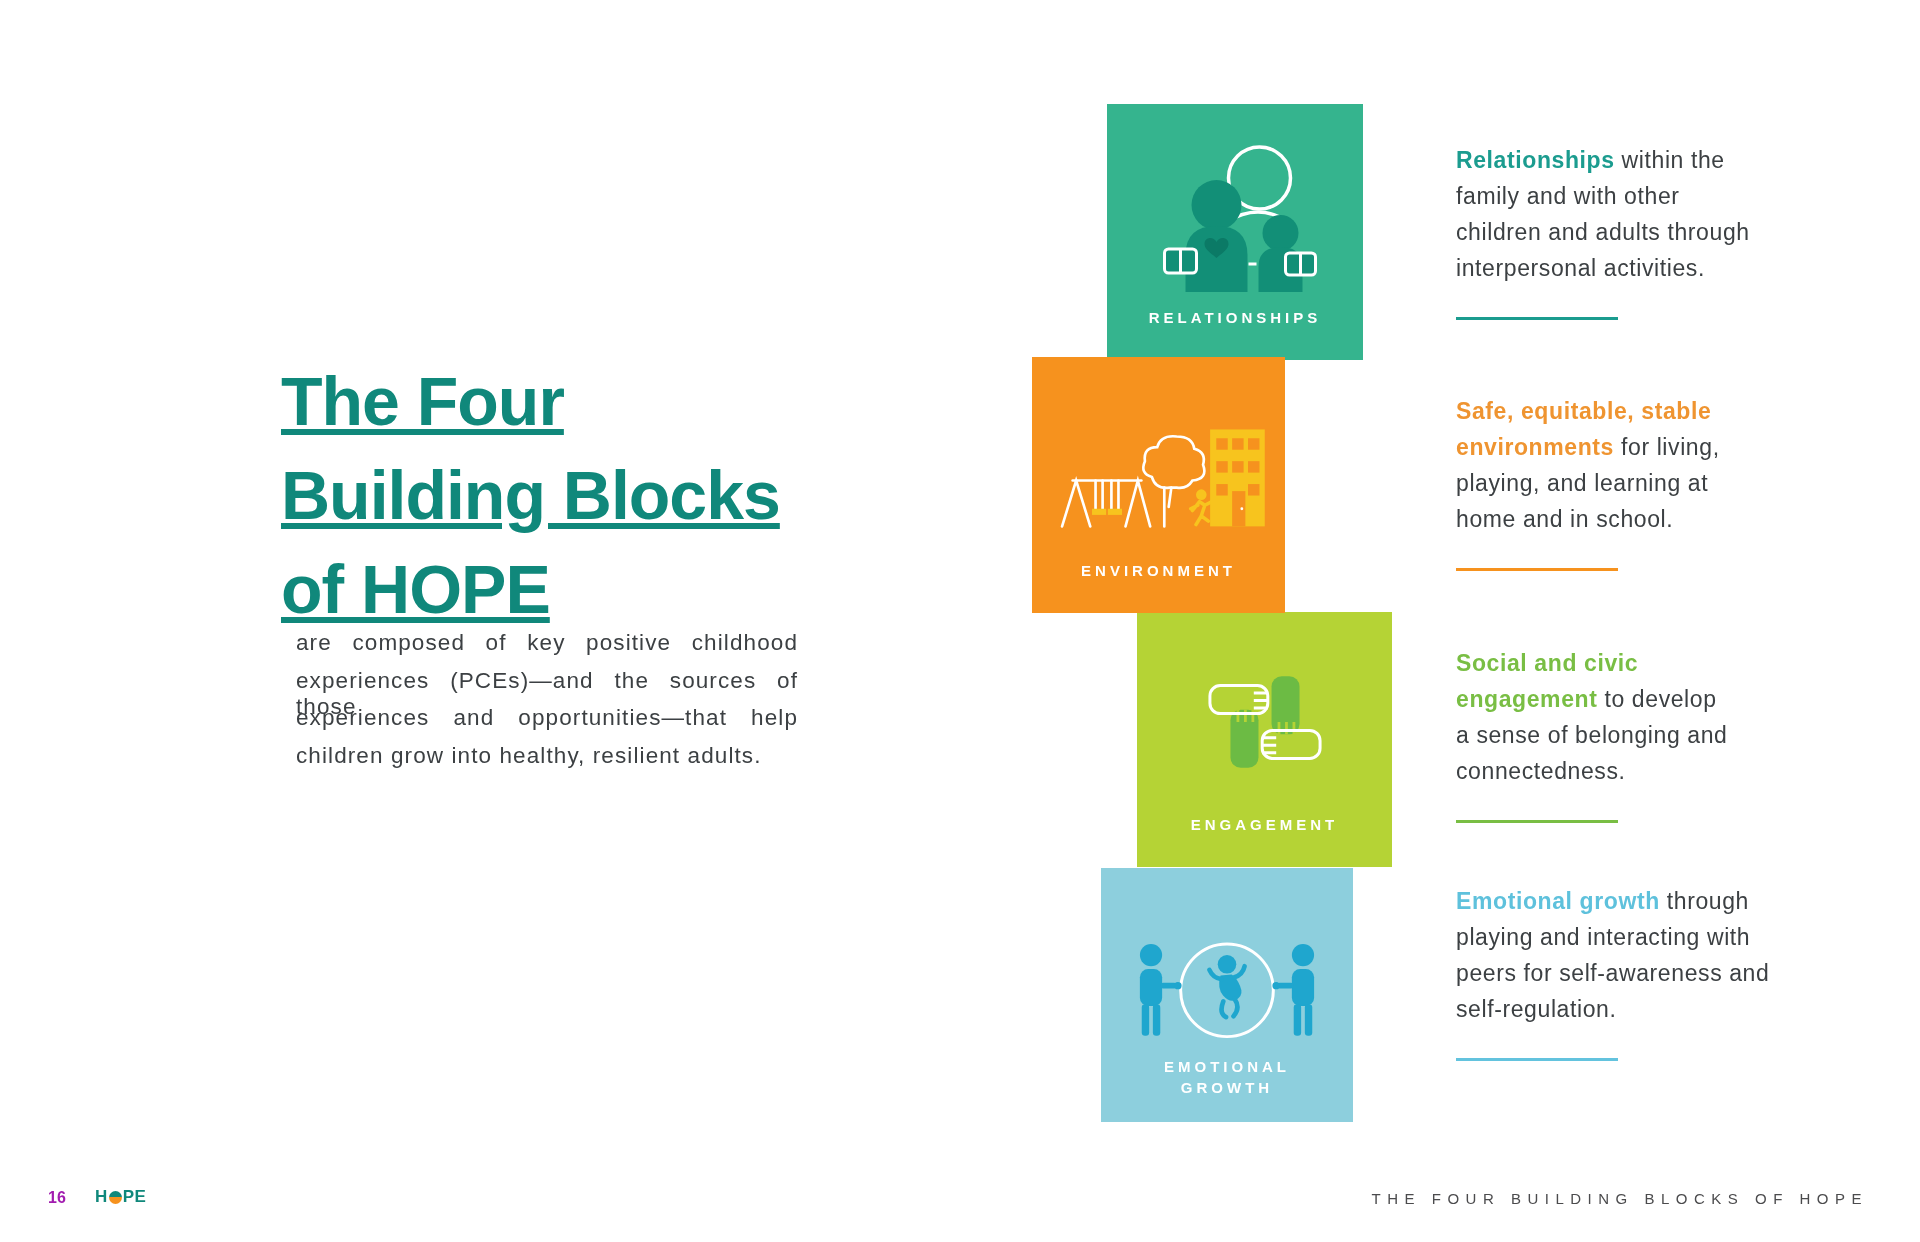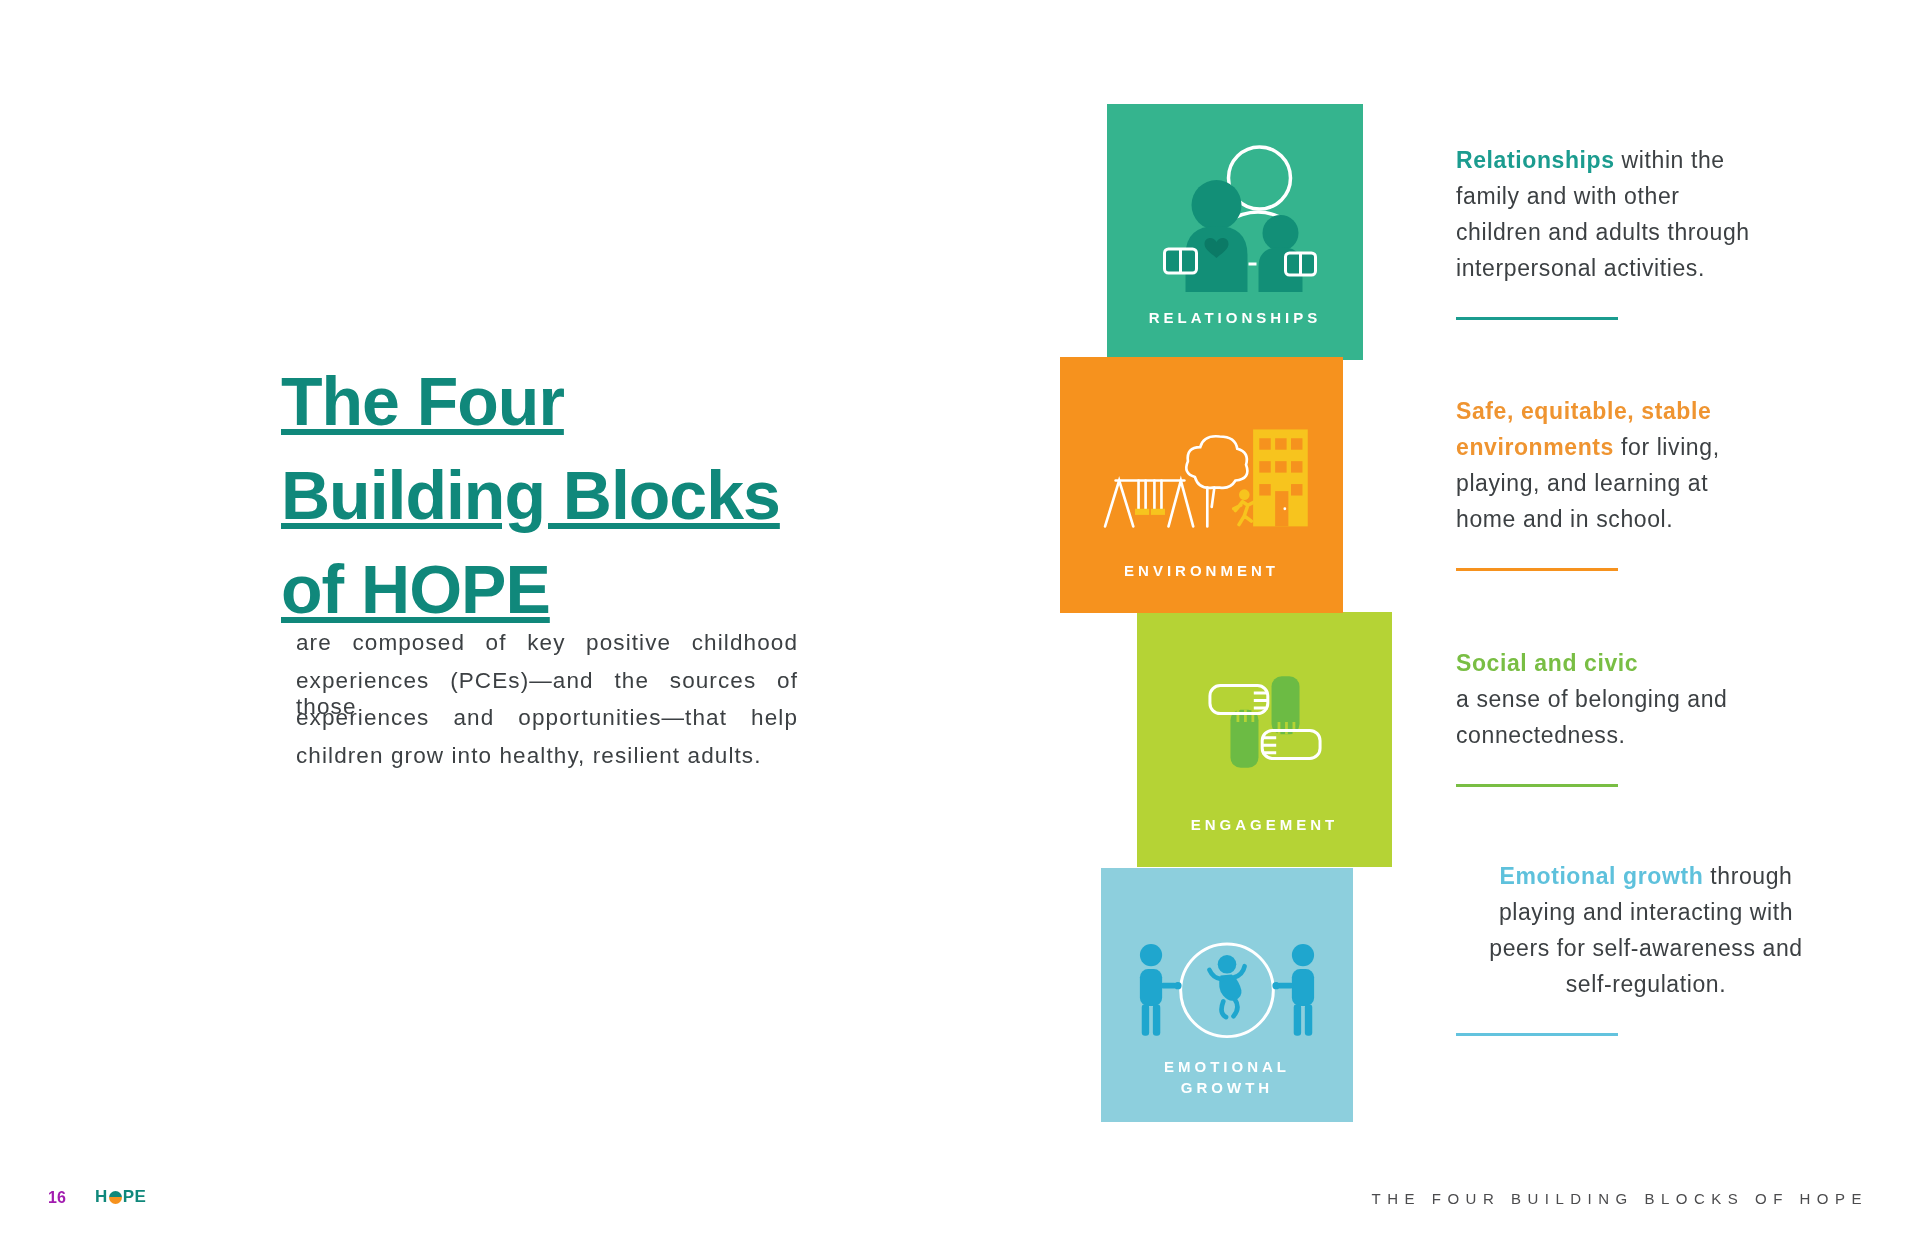--- a/index.html
+++ b/index.html
@@ -19,41 +19,41 @@
   }
   .intro{
     position:absolute;left:296px;top:630px;width:502px;
     font-size:22.5px;color:#3C4043;letter-spacing:1.1px;
   }
   .intro-line{height:37.5px;text-align:justify;text-align-last:justify;}
   .intro-line.last{text-align-last:left;}
   
   .block{position:absolute;}
   .block-0{left:1107px;top:104px;width:256px;height:256px;z-index:1;}
-  .block-1{left:1060px;top:357px;width:283px;height:256px;z-index:2;}
+  .block-1{left:1032px;top:357px;width:253px;height:256px;z-index:2;}
   .block-2{left:1137px;top:612px;width:255px;height:255px;z-index:1;}
   .block-3{left:1101px;top:868px;width:252px;height:254px;z-index:2;}
   .block-label{
     position:absolute;left:0;right:0;bottom:32px;
     text-align:center;color:#ffffff;font-weight:bold;
     font-size:15px;letter-spacing:4px;line-height:21px;
     white-space:pre-line;
   }
   .block-3 .block-label{bottom:24px;}
   .block-icon{position:absolute;left:50%;transform:translateX(-50%);}
   .block-0 .block-icon{top:38px;}
   .block-1 .block-icon{top:46px;}
   .block-2 .block-icon{top:40px;}
   .block-3 .block-icon{top:50px;}
   
   .desc{position:absolute;left:1456px;width:380px;}
   .desc-0{top:147px;}
   .desc-1{top:398px;}
   .desc-2{top:650px;}
-  .desc-3{top:863px;text-align:center;}
+  .desc-3{top:888px;}
   .desc-line{height:36px;font-size:23px;letter-spacing:0.6px;color:#3C4043;}
   .desc-bold{font-weight:bold;}
   .desc-underline{margin-top:26px;width:162px;height:3px;}
   
   .page-num{
     position:absolute;left:48px;top:1189px;
     font-size:16px;font-weight:bold;color:#a21caf;
   }
   .logo{
     position:absolute;left:95px;top:1187px;
@@ -204,20 +204,21 @@
         <div class="desc-line"><span class="desc-bold" style="color: rgb(27, 156, 143);">Relationships</span><span> within the</span></div>
         <div class="desc-line"><span>family and with other</span></div>
         <div class="desc-line"><span>children and adults through</span></div>
         <div class="desc-line"><span>interpersonal activities.</span></div>
       </div>
     <div class="desc-underline" style="background: rgb(27, 156, 143);"></div>
   </div>
   <div class="desc desc-2">
     <div class="desc-lines">
         <div class="desc-line"><span class="desc-bold" style="color: rgb(121, 190, 68); margin-top: 36px;">Social and civic</span></div>
+        <div class="desc-line"><span class="desc-bold" style="color: rgb(121, 190, 68);">engagement</span><span> to develop</span></div>
         <div class="desc-line"><span>a sense of belonging and</span></div>
         <div class="desc-line"><span>connectedness.</span></div>
       </div>
     <div class="desc-underline" style="background: rgb(121, 190, 68);"></div>
   </div>
   <div class="desc desc-3">
     <div class="desc-lines">
         <div class="desc-line"><span class="desc-bold" style="color: rgb(94, 193, 220);">Emotional growth</span><span> through</span></div>
         <div class="desc-line"><span>playing and interacting with</span></div>
         <div class="desc-line"><span>peers for self-awareness and</span></div>

